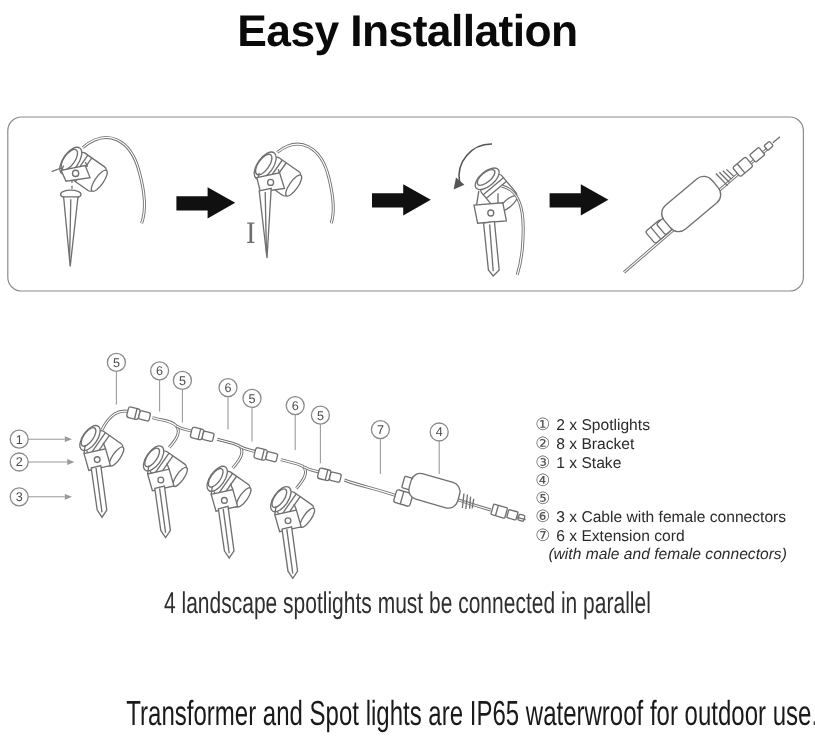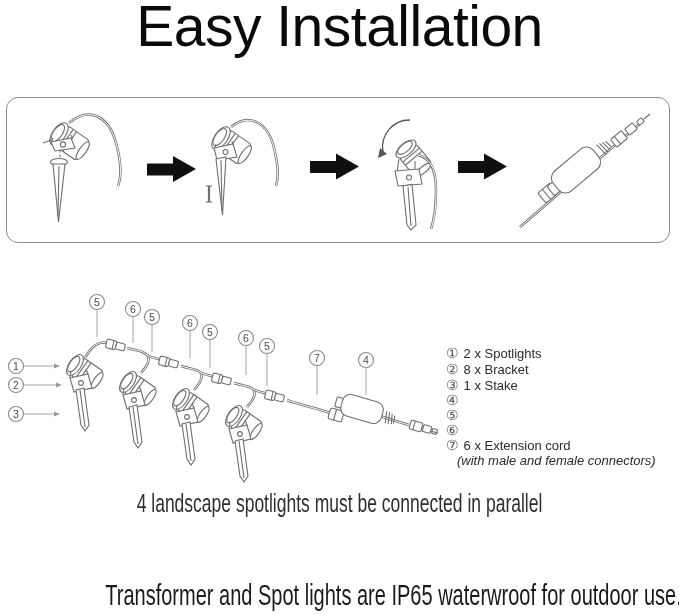--- a/index.html
+++ b/index.html
@@ -2,21 +2,21 @@
 <html><head>
 <meta charset="utf-8">
 <style>
   html,body { margin:0; padding:0; }
   body {
     width:679px; height:615px; background:#ffffff; position:relative;
     overflow:hidden; font-family:"Liberation Sans", sans-serif;
   }
   .title {
     position:absolute; top:0; left:0; width:100%; text-align:center;
-    font-size:57px; font-weight:400; color:#0a0a0a; letter-spacing:-0.5px;
+    font-size:37px; font-weight:700; color:#0a0a0a; letter-spacing:-0.5px;
     line-height:52px; white-space:nowrap;
   }
   .steps-box {
     position:absolute; left:6px; top:97px; width:664px; height:146px;
     border:1.5px solid #8c8c8c; border-radius:12px; box-sizing:border-box;
   }
   .steps-box svg { position:absolute; left:0; top:0; }
   .mid-svg { position:absolute; left:0; top:285px; }
 
   
@@ -352,20 +352,21 @@
     <span>1 x Stake</span>
   </div>
   <div class="lg-row">
     <span class="lg-num">④</span>
   </div>
   <div class="lg-row">
     <span class="lg-num">⑤</span>
   </div>
   <div class="lg-row">
     <span class="lg-num">⑥</span>
+    <span>3 x Cable with female connectors</span>
   </div>
   <div class="lg-row">
     <span class="lg-num">⑦</span>
     <span>6 x Extension cord</span>
   </div>
   <div class="lg-sub">(with male and female connectors)</div>
 </div>
 
 <div class="caption">4 landscape spotlights must be connected in parallel</div>
 

